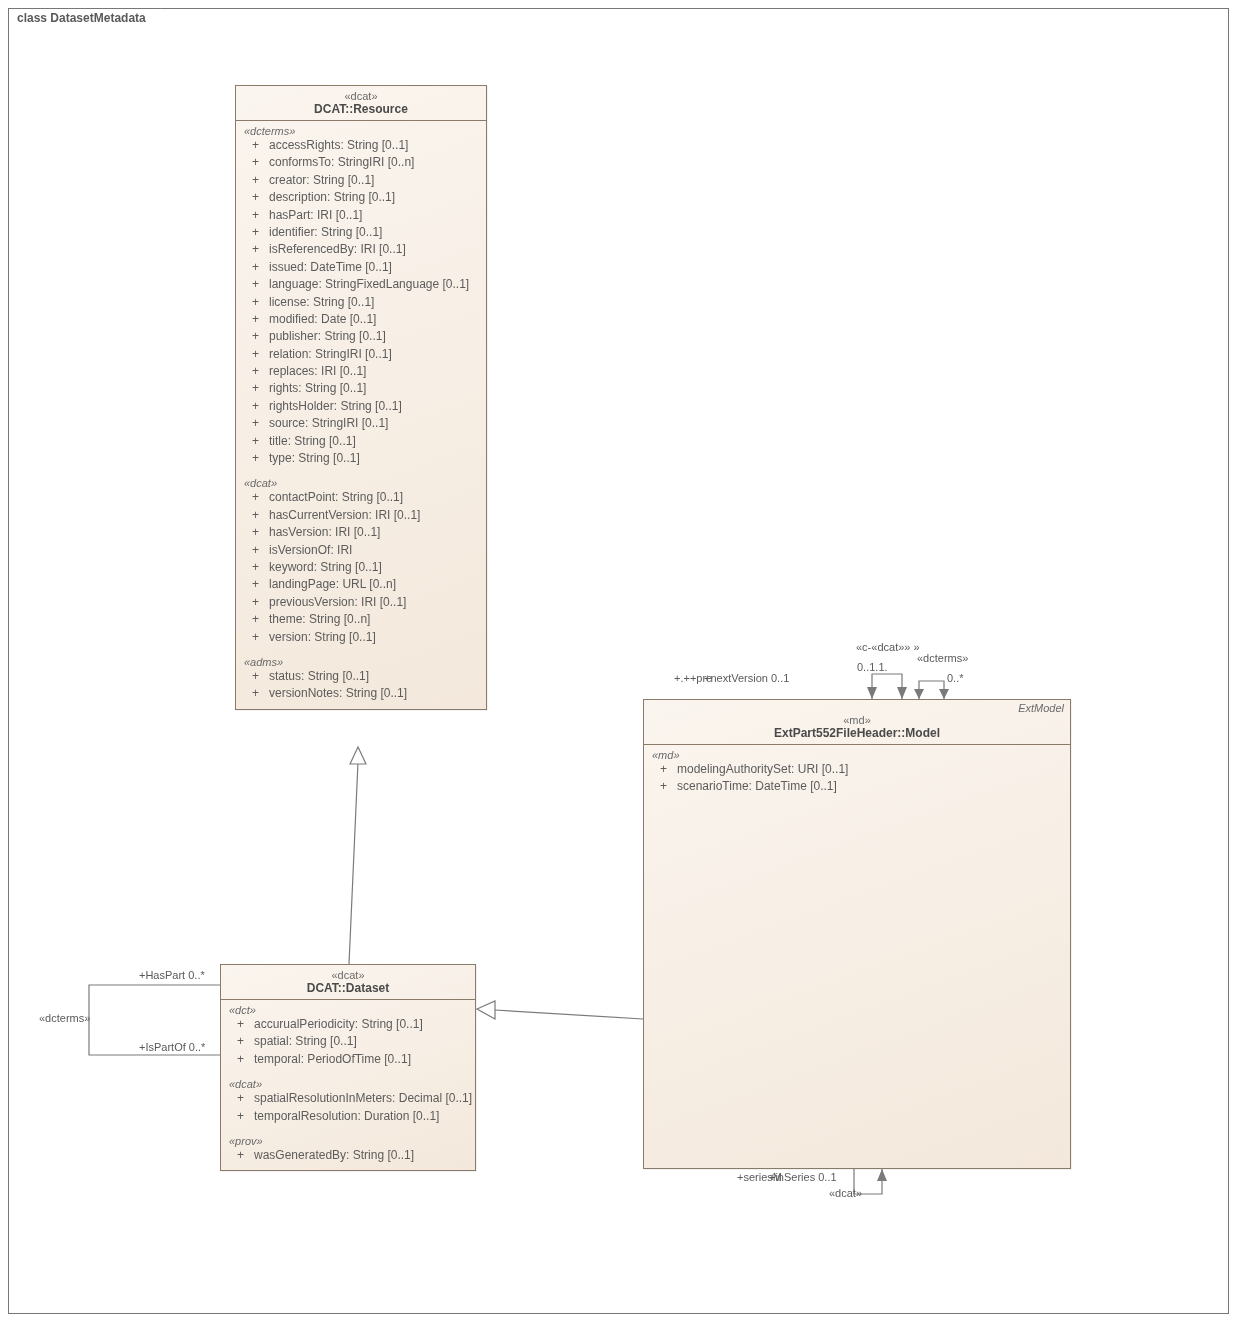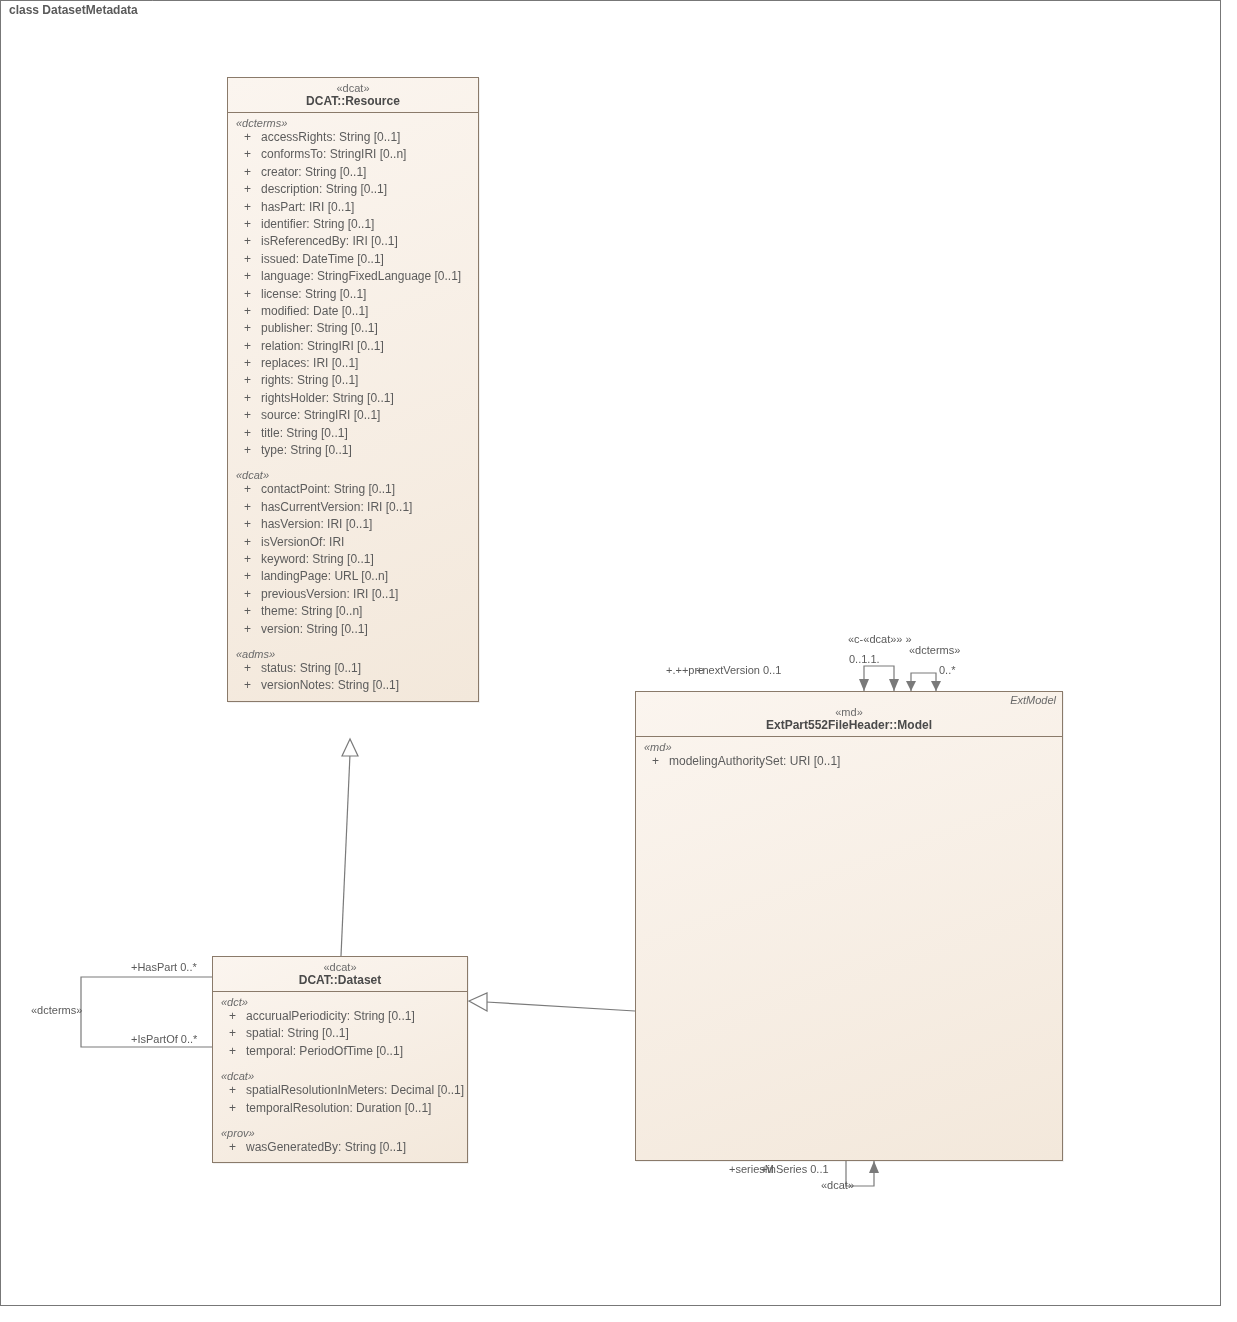--- a/index.html
+++ b/index.html
@@ -5,20 +5,21 @@
   * { box-sizing: border-box; }
   body {
     margin: 0;
     font-family: "Segoe UI", Tahoma, Arial, sans-serif;
     font-size: 12px;
     color: #5a5a5a;
     background: #fff;
   }
   .frame {
     position: relative;
+    margin: 8px;
     border: 1.5px solid #777;
     width: 1221px;
     height: 1306px;
     background: #fff;
   }
   .frame-tab {
     position: absolute;
     top: -1px; left: -1px;
     border: 1.5px solid #777;
     border-bottom: none;
@@ -147,20 +148,21 @@
 
   <div class="class-box" style="left:634px; top:690px; width:428px; height:470px;">
     <div class="corner-label">ExtModel</div>
     <div class="class-head" style="padding-top:14px;">
       <div class="stereo">«md»</div>
       <div class="cname">ExtPart552FileHeader::Model</div>
     </div>
     <div class="section-label">«md»</div>
     <div class="attrs" id="mdl-md">
         <div class="attr">modelingAuthoritySet: URI [0..1]</div>
+        <div class="attr">scenarioTime: DateTime [0..1]</div>
       </div>
   </div>
 
   <svg class="overlay" width="1221" height="1306">
 
     <line x1="340" y1="955" x2="349" y2="753" stroke="#7a7a7a" stroke-width="1.2"></line>
     <polygon points="349,738 341,755 357,755" fill="#fff" stroke="#7a7a7a" stroke-width="1.2"></polygon>
 
     <line x1="634" y1="1010" x2="485" y2="1001" stroke="#7a7a7a" stroke-width="1.2"></line>
     <polygon points="468,1000 486,992 486,1010" fill="#fff" stroke="#7a7a7a" stroke-width="1.2"></polygon>

